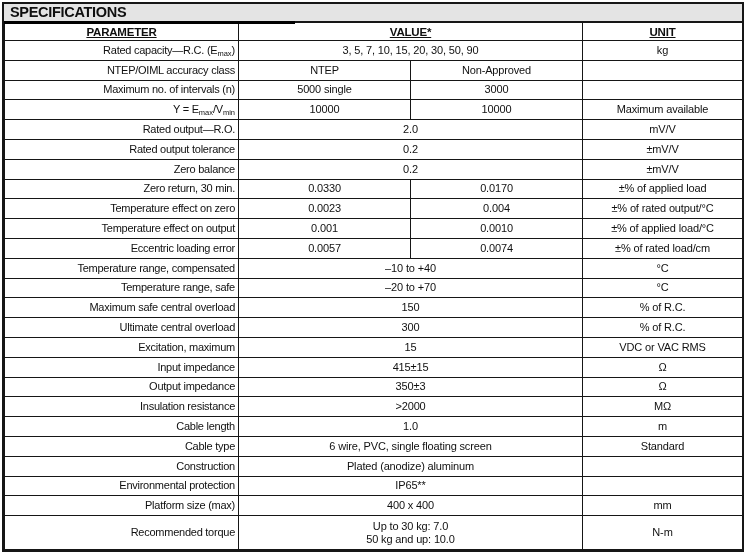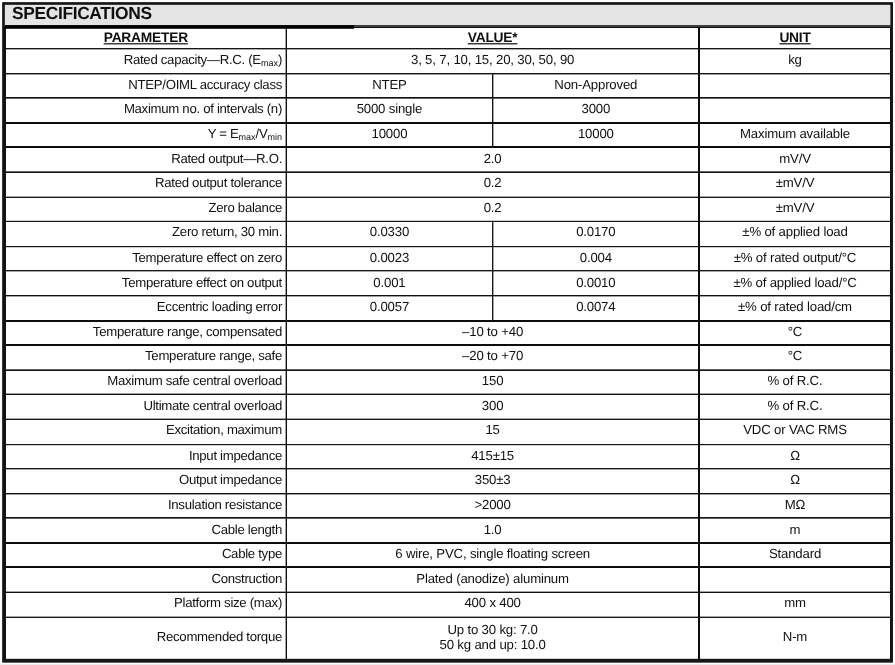--- a/index.html
+++ b/index.html
@@ -16,21 +16,21 @@
     padding: 2px;
     background: #ffffff;
   }
   .frame {
     position: relative;
     border: 2px solid var(--border, #161616);
     height: 100%;
     box-sizing: border-box;
     display: flex;
     flex-direction: column;
-    background: #000000;
+    background: #6d28d9;
   }
   .titlebar {
     position: relative;
     flex: 0 0 auto;
     height: 18px;
     background: var(--title-bar-bg, #e4e4e4);
     border-bottom: 1px solid var(--border, #161616);
     display: flex;
     align-items: center;
     padding-left: 6px;
@@ -241,20 +241,25 @@
             <td class="param">Cable type</td>
             <td class="val" colspan="2">6 wire, PVC, single floating screen</td>
             <td class="unit">Standard</td>
           </tr>
           <tr>
             <td class="param">Construction</td>
             <td class="val" colspan="2">Plated (anodize) aluminum</td>
             <td class="unit"></td>
           </tr>
           <tr>
+            <td class="param">Environmental protection</td>
+            <td class="val" colspan="2">IP65**</td>
+            <td class="unit"></td>
+          </tr>
+          <tr>
             <td class="param">Platform size (max)</td>
             <td class="val" colspan="2">400 x 400</td>
             <td class="unit">mm</td>
           </tr>
           <tr>
             <td class="param">Recommended torque</td>
             <td class="val" colspan="2">Up to 30 kg: 7.0<br>50 kg and up: 10.0</td>
             <td class="unit">N-m</td>
           </tr>
         </tbody>

